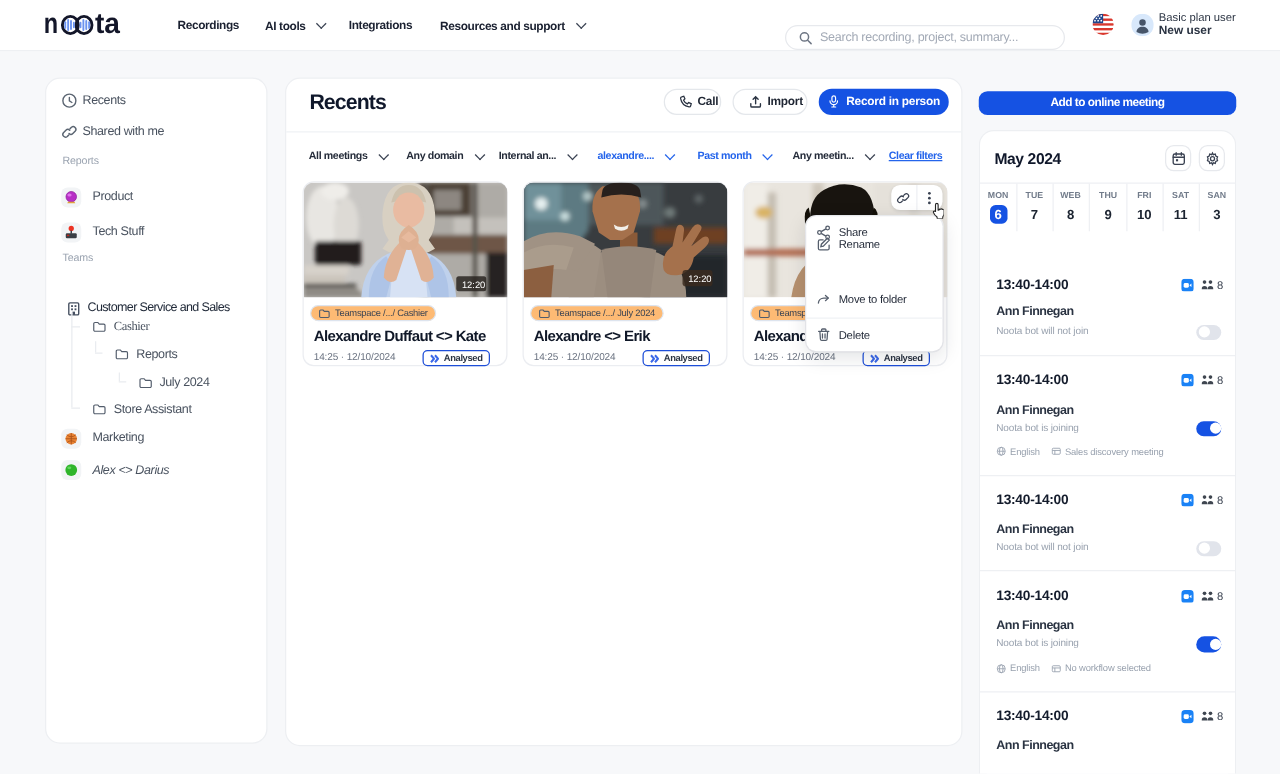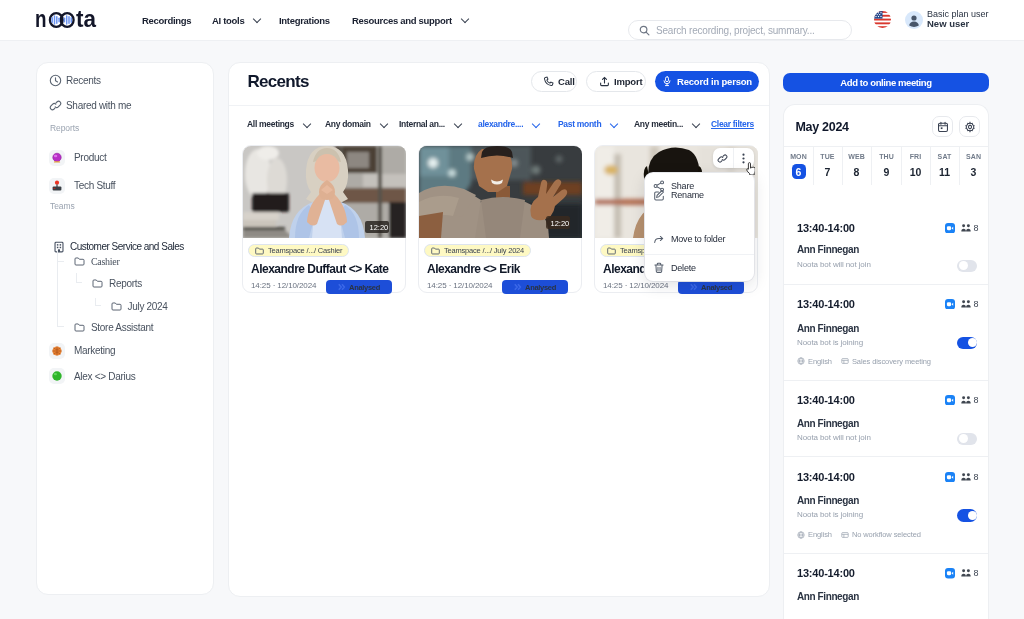--- a/index.html
+++ b/index.html
@@ -26,25 +26,25 @@
 .btn { position:absolute; top:8px; height:21px; border:1px solid #e4e7eb; border-radius:10.5px; background:#fff; display:flex; align-items:center; font-size:9.5px; letter-spacing:-0.2px; font-weight:bold; color:#1f2633; white-space:nowrap; }
 .btnblue { position:absolute; left:426px; top:8px; width:104px; height:21px; border-radius:10.5px; background:#1552e3; color:#fff; display:flex; align-items:center; justify-content:center; font-size:9.5px; letter-spacing:-0.2px; font-weight:bold; white-space:nowrap; }
 .filters { position:absolute; left:18px; top:55.5px; font-size:8.5px; letter-spacing:-0.3px; font-weight:bold; color:#252c3a; }
 .fitem { position:absolute; top:0; display:flex; align-items:center; white-space:nowrap; height:11px; }
 .fblue { color:#2464eb; }
 .fblue .chev:before { border-color:#2464eb; }
 
 .card { position:absolute; top:81.5px; width:164px; height:148px; background:#fff; border:1px solid #ebedf1; border-radius:9px; }
 .cimg { width:162.5px; height:92px; border-radius:8px 8px 0 0; position:relative; overflow:hidden; }
 .cimg svg { position:absolute; left:0; top:0; }
-.chip { position:absolute; left:5px; top:98.5px; height:13px; border:1px solid #dde4ee; background:#fef9c3; border-radius:6.5px; display:flex; align-items:center; font-size:7.5px; letter-spacing:-0.2px; color:#3c4452; padding:0 6px; white-space:nowrap; }
+.chip { position:absolute; left:5px; top:98.5px; height:13px; border:1px solid #dde4ee; background:#fdba74; border-radius:6.5px; display:flex; align-items:center; font-size:7.5px; letter-spacing:-0.2px; color:#3c4452; padding:0 6px; white-space:nowrap; }
 .chip svg { margin-right:4px; }
 .ctitle { position:absolute; left:8px; top:116.5px; font-size:12px; letter-spacing:-0.5px; font-weight:bold; color:#101828; white-space:nowrap; }
 .cmeta { position:absolute; left:8px; top:135.5px; font-size:8px; letter-spacing:-0.1px; color:#6a7280; white-space:nowrap; }
-.abadge { position:absolute; right:13px; top:134.5px; height:13px; border:7px solid #1d4ed8; border-radius:4px; display:flex; align-items:center; font-size:7.5px; letter-spacing:-0.3px; font-weight:bold; color:#2a3342; padding:0 5px; white-space:nowrap; }
+.abadge { position:absolute; right:13px; top:134.5px; height:13px; border:1px solid #1d4ed8; border-radius:4px; display:flex; align-items:center; font-size:7.5px; letter-spacing:-0.3px; font-weight:bold; color:#2a3342; padding:0 5px; white-space:nowrap; }
 .abadge svg { margin-right:3px; }
 
 .menu { position:absolute; left:645px; top:173px; width:109px; height:108px; background:#fff; border-radius:8px; box-shadow:0 4px 16px rgba(20,30,50,0.13), 0 0 0 1px #f0f1f4; z-index:5; }
 .mitem { position:absolute; left:8px; display:flex; align-items:center; font-size:9px; letter-spacing:-0.2px; color:#252c3a; white-space:nowrap; }
 .mitem svg { margin-right:6px; }
 .pill { position:absolute; left:713px; top:148px; width:41px; height:20px; background:#fff; border-radius:7px; display:flex; z-index:4; box-shadow:0 1px 3px rgba(20,30,50,0.12); }
 .pill .half { width:20.5px; height:20px; display:flex; align-items:center; justify-content:center; }
 
 .addbtn { position:absolute; left:783px; top:72.5px; width:206px; height:19px; background:#1552e3; border-radius:7px; color:#fff; font-size:9.5px; letter-spacing:-0.4px; font-weight:bold; display:flex; align-items:center; justify-content:center;text-align:right; }
 .cal { position:absolute; left:783px; top:104px; width:206px; height:515px; background:#fff; border:1px solid #edeff2; border-bottom:none; border-radius:12px 12px 0 0; overflow:hidden; }
@@ -196,21 +196,21 @@
         <path d="M1 2.4 a1.2 1.2 0 0 1 1.2-1.2 h2.8 l1.4 1.6 h4.4 a1.2 1.2 0 0 1 1.2 1.2 v4.6 a1.2 1.2 0 0 1-1.2 1.2 h-8.6 a1.2 1.2 0 0 1-1.2-1.2 z" fill="none" stroke="#525c6b" stroke-width="1.15"></path>
       </svg>Store Assistant</div>
   <div class="sitem" style="left:12px; top:279.5px;"><span class="tile">
         <svg width="12" height="12" viewBox="0 0 12 12">
           <circle cx="6" cy="6" r="4.6" fill="#ea8434"></circle>
           <g fill="none" stroke="#a14c16" stroke-width="0.6">
             <path d="M1.4 6 h9.2 M6 1.4 v9.2 M2.4 2.8 q3.6 3.2 7.2 0 M2.4 9.2 q3.6-3.2 7.2 0"></path>
           </g>
         </svg>
       </span>Marketing</div>
-  <div class="sitem" style="left:12px; top:305px;"><span class="tile">
+  <div class="sitem" style="left:12px; top:305px;font-style:italic;"><span class="tile">
         <svg width="12" height="12" viewBox="0 0 12 12">
           <circle cx="6" cy="6" r="4.7" fill="#2fb52b"></circle>
           <ellipse cx="4.4" cy="4.2" rx="1.6" ry="1.1" fill="#6ee06a" opacity="0.8"></ellipse>
         </svg>
       </span>Alex &lt;&gt; Darius</div>
 </div>
 <div class="main">
   <div class="mtitle">Recents</div>
   <div class="btn" style="left:302px; width:46px; padding-left:11px;"><svg width="11" height="11" viewBox="0 0 12 12" style="margin-right:4px;">
         <path d="M2.6 1.6 l1.8 -0.5 1 2.3 -1.2 1.1 a6.5 6.5 0 0 0 3.3 3.3 l1.1-1.2 2.3 1 -0.5 1.8 a1.3 1.3 0 0 1-1.4 1 A9 9 0 0 1 1.6 3 a1.3 1.3 0 0 1 1-1.4z" fill="none" stroke="#2a3342" stroke-width="1.1"></path>

